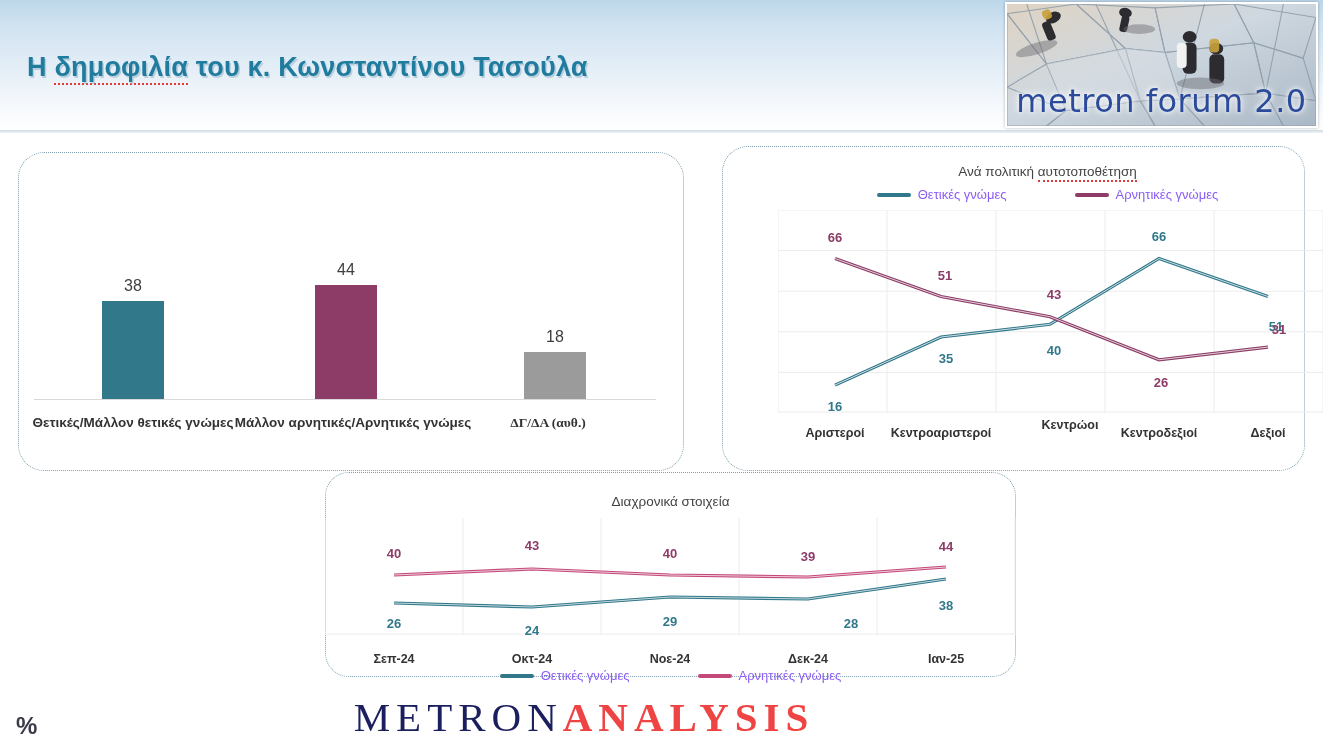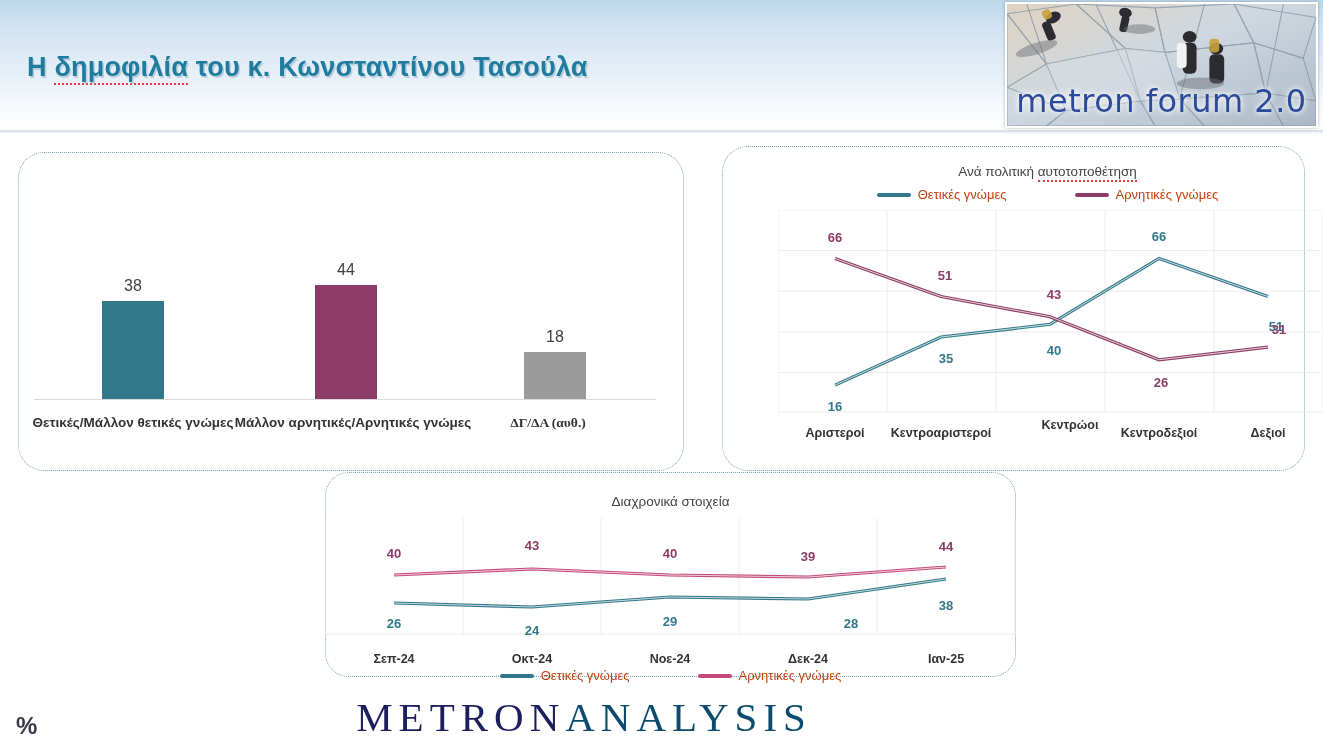--- a/index.html
+++ b/index.html
@@ -66,21 +66,21 @@
   
   .chart { position: absolute; }
   .chart-title {
     position: absolute; width: 100%; text-align: center;
     font-size: 13.5px; color: #444; white-space: nowrap;
   }
   .chart-title .squig { border-bottom: 2px dotted #e03a3a; padding-bottom: 1px; }
   .legend { position: absolute; display: flex; justify-content: center; width: 100%; }
   .legend-item { display: flex; align-items: center; margin: 0 34px; }
   .legend-swatch { width: 34px; height: 4px; border-radius: 2px; margin-right: 7px; }
-  .legend-label { font-size: 13px; color: #c2410c; white-space: nowrap; }
+  .legend-label { font-size: 13px; color: #8b5cf6; white-space: nowrap; }
 
   
   #bar-plot { position: absolute; left: 34px; top: 258px; width: 622px; height: 142px; }
   .bar-baseline {
     position: absolute; left: 0; bottom: 0; width: 622px; height: 1px; background: #d9d9d9;
   }
   .bar { position: absolute; bottom: 1px; width: 62px; }
   .bar .rect { position: absolute; bottom: 0; width: 62px; }
   .bar .val {
     position: absolute; width: 62px; text-align: center;
@@ -115,21 +115,21 @@
     position: absolute; right: 18px; top: 710px;
     font-size: 26px; font-weight: bold; color: #ec4899; margin-top: 40px;
   }
   .ma-logo {
     position: absolute; left: 0; right: 0; top: 693px;
     text-align: center;
     font-family: "Liberation Serif", serif;
     font-size: 41px; letter-spacing: 6px; font-weight: 400;
   }
   .ma-logo .m1 { color: #1b1f5e; }
-  .ma-logo .m2 { color: #0c4a6e; }
+  .ma-logo .m2 { color: #ef4444; font-weight: bold; }
 </style>
 </head>
 <body>
 
 <div id="slide">
 
   <div class="header"></div>
   <div class="header-rule"></div>
 
   <div class="slide-title">

